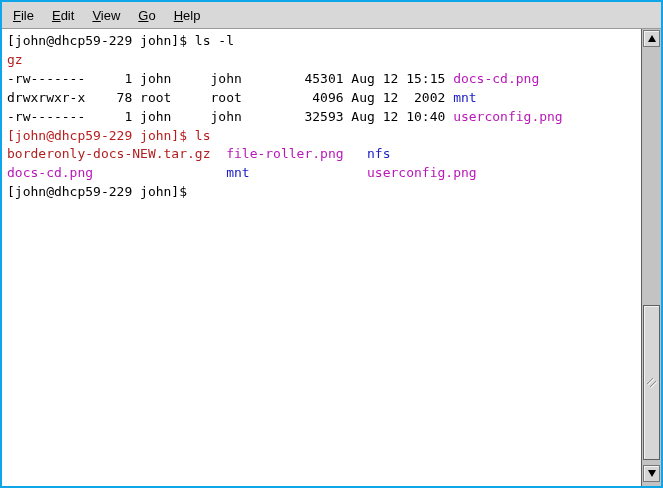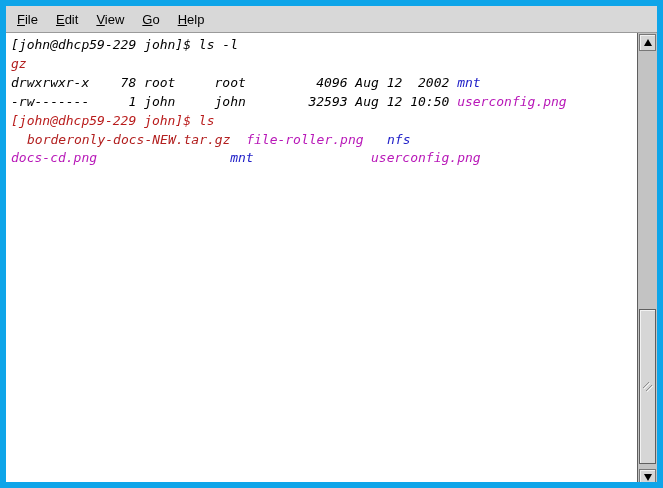--- a/index.html
+++ b/index.html
@@ -1,32 +1,32 @@
 <!DOCTYPE html>
 <html><head>
 <meta charset="utf-8">
 <style>
   * { margin:0; padding:0; box-sizing:border-box; }
   html,body { background:#ffffff; }
   .window {
     position:relative; width:663px; height:488px;
-    border:6px solid #0ea5e9; background:#ffffff;
+    border:2px solid #0ea5e9; background:#ffffff;
     font-family:"Liberation Sans", sans-serif;
     overflow:hidden;
   }
   .menubar {
     height:27px; background:#d8d8d8; border-bottom:1px solid #9a9a9a;
     display:flex; align-items:center; padding-left:2px;
   }
   .menu-item {
     font-size:13px; color:#000; padding:5px 9px; white-space:nowrap;
     cursor:default;
   }
   .menu-item u { text-decoration:underline; }
-  .body-row { display:flex; height:457px;font-style:italic; }
+  .body-row { display:flex; height:457px; }
   .terminal {
     flex:1; background:#ffffff; padding:3px 0 0 5px; overflow:hidden;
   }
   .term-line {
     font-family:"DejaVu Sans Mono", monospace;
     font-size:13px; line-height:18.9px; white-space:pre; color:#000;
   }
   .scrollbar {
     position:relative; width:20px; background:#c3c3c3;
     border-left:1px solid #5e5e5e;
@@ -62,25 +62,27 @@
       <div class="menu-item"><u>F</u>ile</div>
       <div class="menu-item"><u>E</u>dit</div>
       <div class="menu-item"><u>V</u>iew</div>
       <div class="menu-item"><u>G</u>o</div>
       <div class="menu-item"><u>H</u>elp</div>
     </div>
   <div class="body-row">
     <div class="terminal">
         <div class="term-line"><span style="color: rgb(0, 0, 0);">[john@dhcp59-229 john]$ ls -l</span></div>
         <div class="term-line"><span style="color: rgb(178, 31, 31);">gz</span></div>
+        <div class="term-line"><span style="color: rgb(0, 0, 0);">-rw-------     1 john     john        45301 Aug 12 15:15 </span><span style="color: rgb(184, 24, 184);">docs-cd.png</span></div>
         <div class="term-line"><span style="color: rgb(0, 0, 0);">drwxrwxr-x    78 root     root         4096 Aug 12  2002 </span><span style="color: rgb(32, 32, 200);">mnt</span></div>
-        <div class="term-line"><span style="color: rgb(0, 0, 0);">-rw-------     1 john     john        32593 Aug 12 10:50 </span><span style="color: rgb(184, 24, 184);">userconfig.png</span></div>
+        <div class="term-line"><span style="color: rgb(0, 0, 0);">-rw-------     1 john     john        32593 Aug 12 10:40 </span><span style="color: rgb(184, 24, 184);">userconfig.png</span></div>
         <div class="term-line"><span style="color: #b91c1c; text-align: right;">[john@dhcp59-229 john]$ ls</span></div>
-        <div class="term-line"><span style="color: rgb(178, 31, 31); margin-left: 16px;">borderonly-docs-NEW.tar.gz</span><span style="color: rgb(0, 0, 0);">  </span><span style="color: rgb(184, 24, 184);">file-roller.png</span><span style="color: rgb(0, 0, 0);">   </span><span style="color: rgb(32, 32, 200);">nfs</span></div>
+        <div class="term-line"><span style="color: rgb(178, 31, 31);">borderonly-docs-NEW.tar.gz</span><span style="color: rgb(0, 0, 0);">  </span><span style="color: rgb(184, 24, 184);">file-roller.png</span><span style="color: rgb(0, 0, 0);">   </span><span style="color: rgb(32, 32, 200);">nfs</span></div>
         <div class="term-line"><span style="color: rgb(184, 24, 184);">docs-cd.png</span><span style="color: rgb(0, 0, 0);">                 </span><span style="color: rgb(32, 32, 200);">mnt</span><span style="color: rgb(0, 0, 0);">               </span><span style="color: rgb(184, 24, 184);">userconfig.png</span></div>
+        <div class="term-line"><span style="color: rgb(0, 0, 0);">[john@dhcp59-229 john]$ </span></div>
       </div>
     <div class="scrollbar">
       <div class="sb-btn sb-up">
         <div class="arrow-up"></div>
       </div>
       <div class="sb-thumb">
         <svg width="12" height="12">
           <path d="M1 7 L7 1" stroke="#8e8e8e" stroke-width="1" fill="none"></path>
           <path d="M2 8 L8 2" stroke="#f4f4f4" stroke-width="1" fill="none"></path>
           <path d="M4 10 L10 4" stroke="#8e8e8e" stroke-width="1" fill="none"></path>

